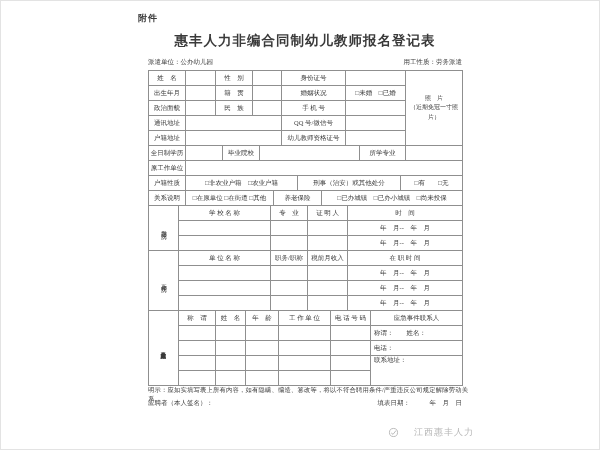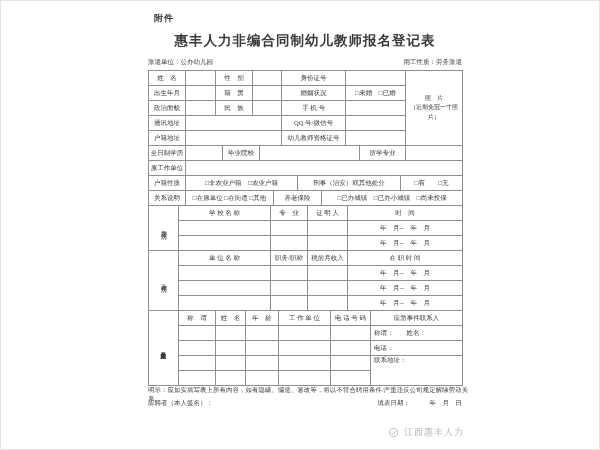--- a/index.html
+++ b/index.html
@@ -1,30 +1,30 @@
 <!DOCTYPE html>
 <html><head>
 <meta charset="utf-8">
 <style>
   html,body{margin:0;padding:0;}
   body{width:600px;height:450px;background:#fff;font-family:"Liberation Serif","DejaVu Serif",serif;color:#3a3a3a;position:relative;overflow:hidden;}
   .frame{position:absolute;inset:0;border:1px solid #e3e3e3;}
-  .attachment{position:absolute;left:154px;top:12px;font-size:9px;font-weight:bold;letter-spacing:1px;}
+  .attachment{position:absolute;left:138px;top:12px;font-size:9px;font-weight:bold;letter-spacing:1px;}
   .title{position:absolute;left:148px;top:32px;width:314px;text-align:center;font-size:13.5px;font-weight:bold;letter-spacing:1px;}
   .subheader{position:absolute;left:148px;top:58px;width:314px;display:flex;justify-content:space-between;font-size:6.5px;}
   .formwrap{position:absolute;left:148px;top:71px;width:314px;}
   table{border-collapse:collapse;width:314px;table-layout:fixed;margin-top:-1px;}
   td{border:1px solid #8f8f8f;font-size:6.5px;text-align:center;padding:0 1px;height:14px;line-height:1.2;overflow:hidden;white-space:nowrap;}
   td.lab{background:#fff;}
   td.left{text-align:left;padding-left:3px;}
   td.vert{writing-mode:vertical-rl;text-orientation:upright;font-size:6px;letter-spacing:1px;padding:2px 0;white-space:normal;}
   td.photo{font-size:6px;white-space:normal;line-height:1.6;vertical-align:middle;}
   .notice{position:absolute;left:148px;top:386px;width:330px;font-size:6.3px;letter-spacing:.2px;}
   .sigrow{position:absolute;left:148px;top:399px;width:314px;display:flex;justify-content:space-between;font-size:6.5px;}
-  .watermark{position:absolute;left:388px;top:426px;display:flex;align-items:center;gap:5px;color:#b5b5b5;font-size:9px;letter-spacing:1px;}
+  .watermark{position:absolute;left:388px;top:426px;display:flex;align-items:center;gap:15px;color:#b5b5b5;font-size:9px;letter-spacing:1px;}
   .logo{width:11px;height:11px;}
 </style>
 </head>
 <body>
 
 <div class="frame"></div>
 
 <div class="attachment">附件</div>
 <div class="title">惠丰人力非编合同制幼儿教师报名登记表</div>
 <div class="subheader">

